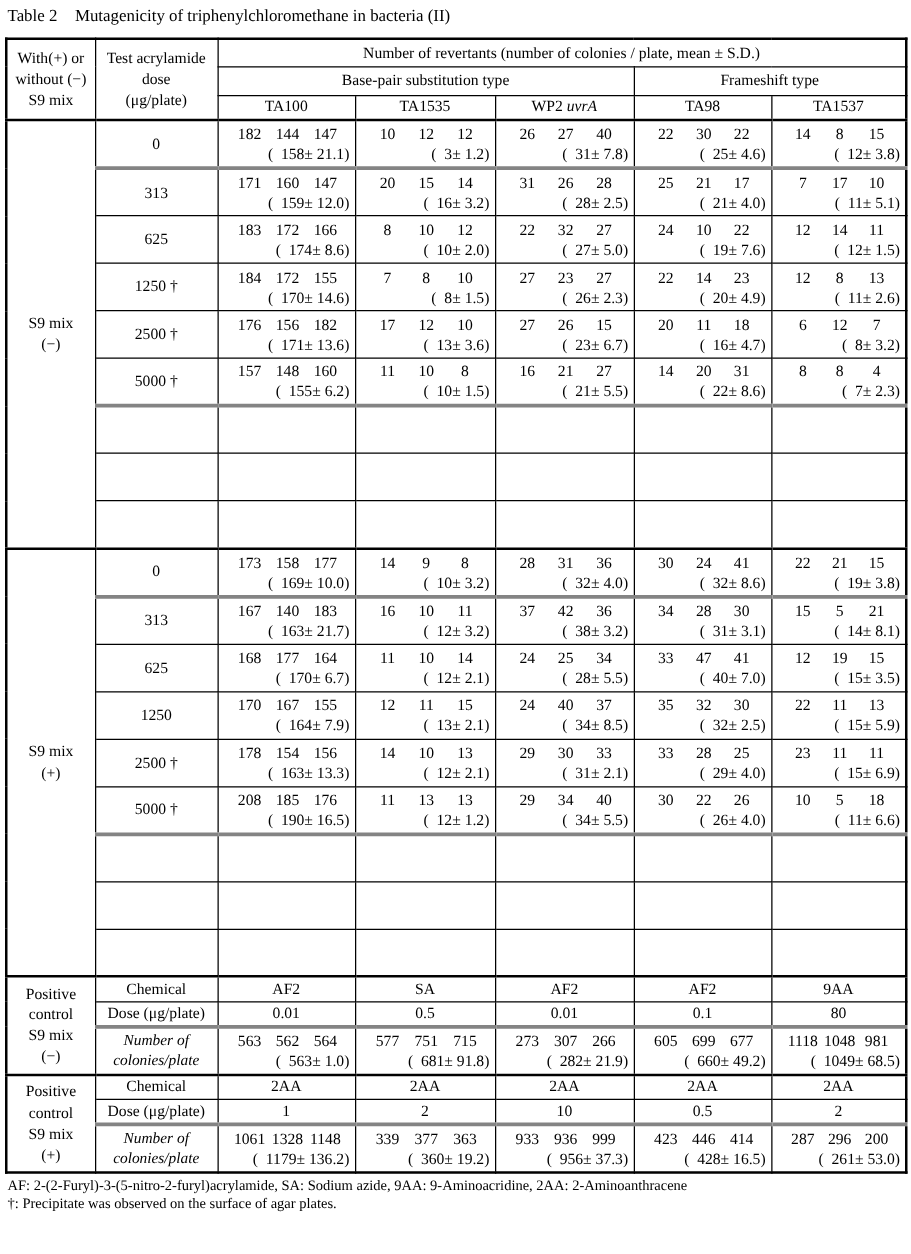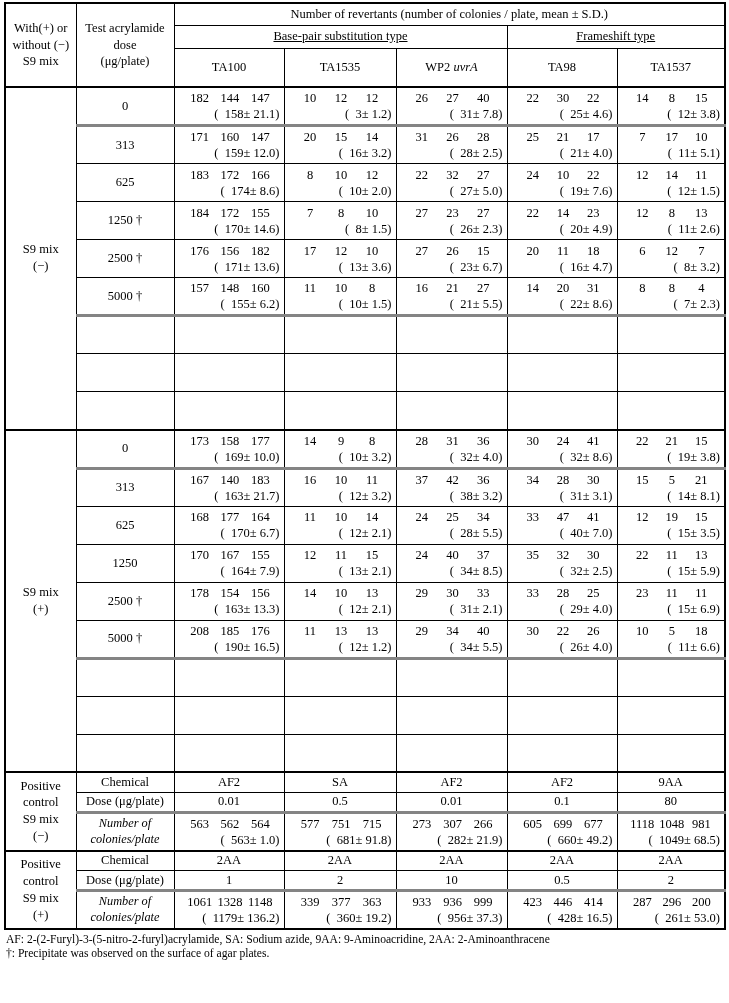--- a/index.html
+++ b/index.html
@@ -15,42 +15,43 @@
   table{
     border-collapse:collapse;table-layout:fixed;width:721px;
     border:2px solid #000;
   }
   th,td{
     border:1px solid #000;padding:0 1px;font-weight:normal;
     font-size:12.5px;text-align:center;vertical-align:middle;
     overflow:hidden;
   }
   thead tr.h1{height:22px;}
-  thead tr.h2{height:23px;text-decoration:underline;}
-  thead tr.h3{height:39px;}
+  thead tr.h2{height:23px;}
+  thead tr.h3{height:20px;}
   .rowlabel{white-space:pre-line;line-height:1.35;margin-top:35px;}
   .rowlabel-sm{white-space:pre-line;line-height:1.3;font-size:12.3px;font-style:italic;}
   tr.r38{height:38px;}
   tr.r21{height:20px;}
   tr.sep-black > td{border-top:2px solid #000;}
   tr.sep-gray  > td{border-top:3px solid #848484;}
   td.datacell{padding:0;}
   .vals{display:flex;padding:2px 8px 0 10px;line-height:16px;}
   .vals span{flex:1;text-align:center;}
   .mean{text-align:right;padding:0 4px 2px 0;white-space:pre;line-height:16px;}
   td.dose,td.subhead{font-size:12.5px;}
   .footnotes{font-size:11.6px;line-height:1.2;padding:3px 0 0 2px;}
   .footnotes div{white-space:pre;}
   i{}
 </style>
 </head>
 <body>
 
 <div class="page">
 
+  <div class="caption"><span class="t-prefix">Table 2</span><span>Mutagenicity of triphenylchloromethane in bacteria (II)</span></div>
 
   <table>
     <colgroup>
       <col style="width:71px">
         <col style="width:98px">
         <col style="width:110px">
       <col style="width:112px">
         <col style="width:111px">
         <col style="width:110px">
         <col style="width:108px">

